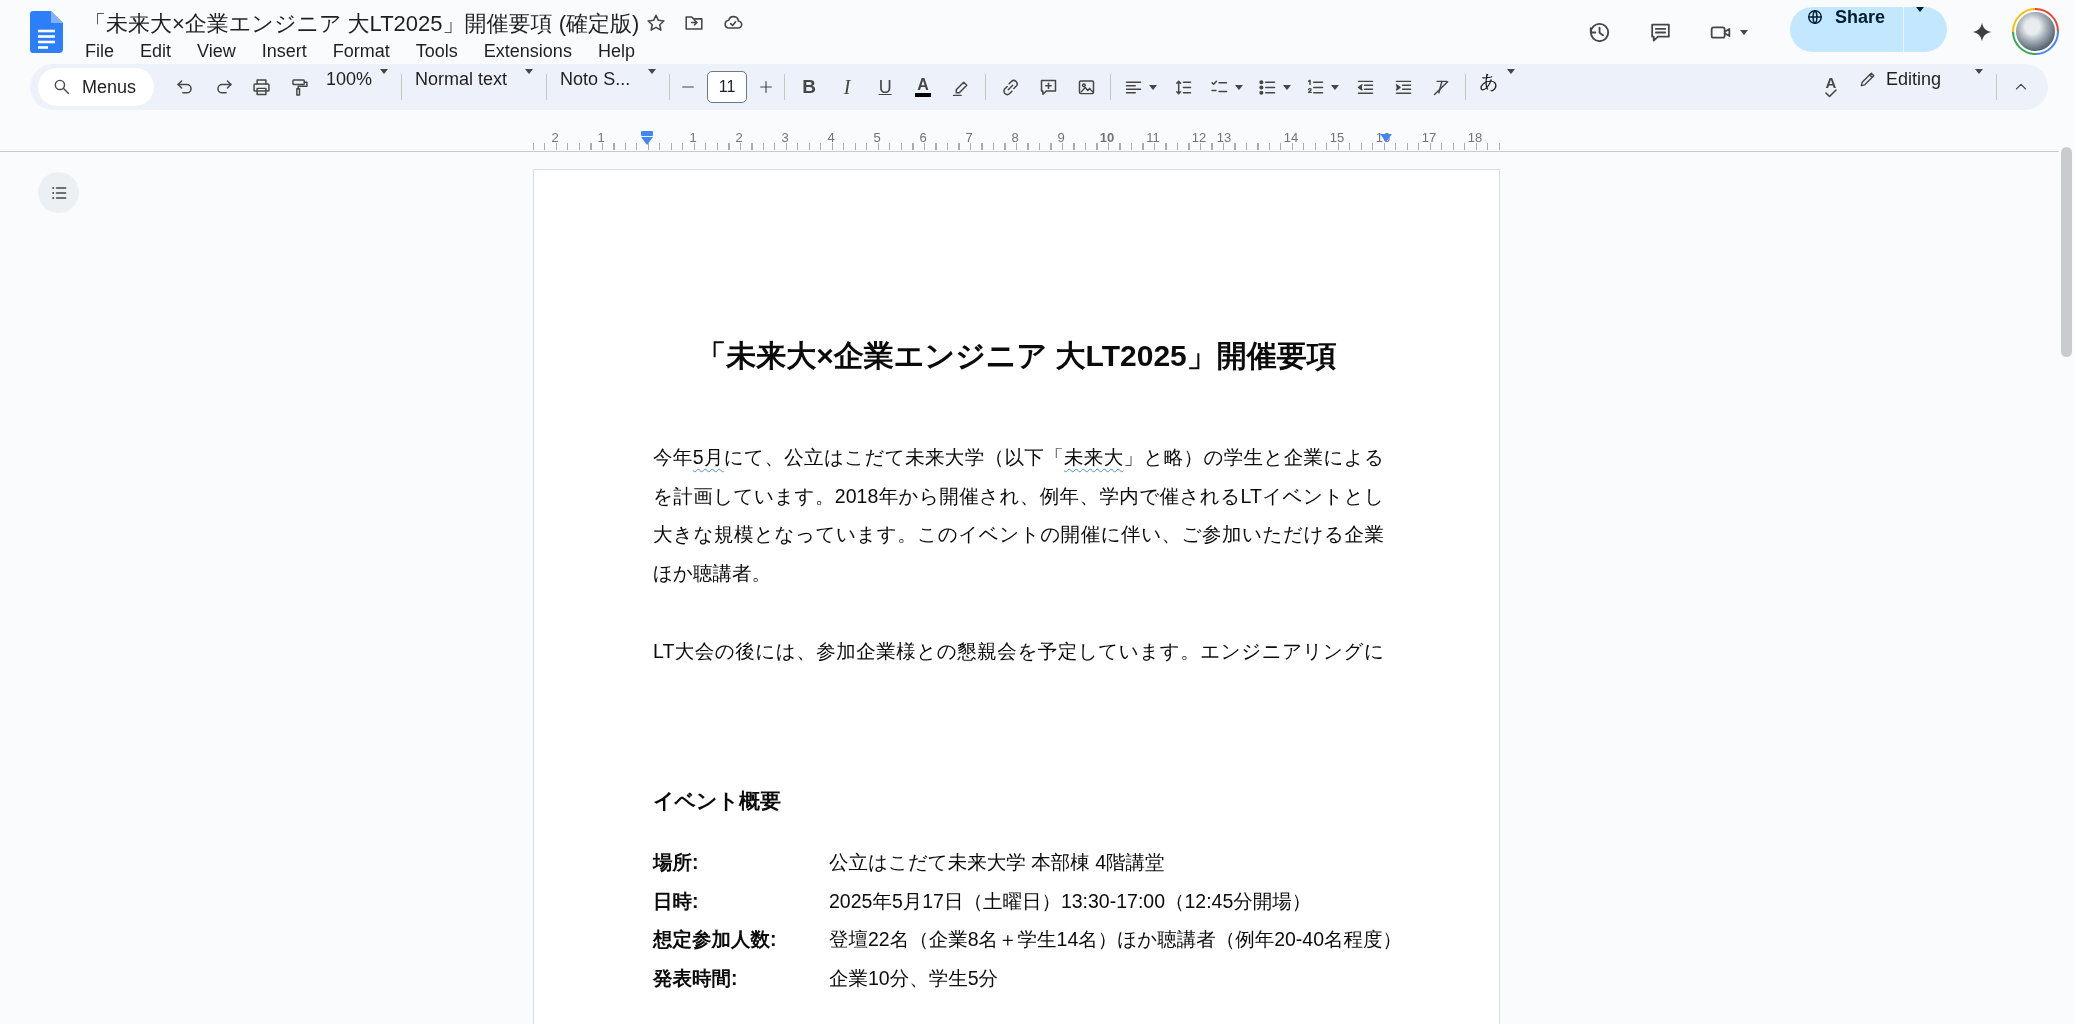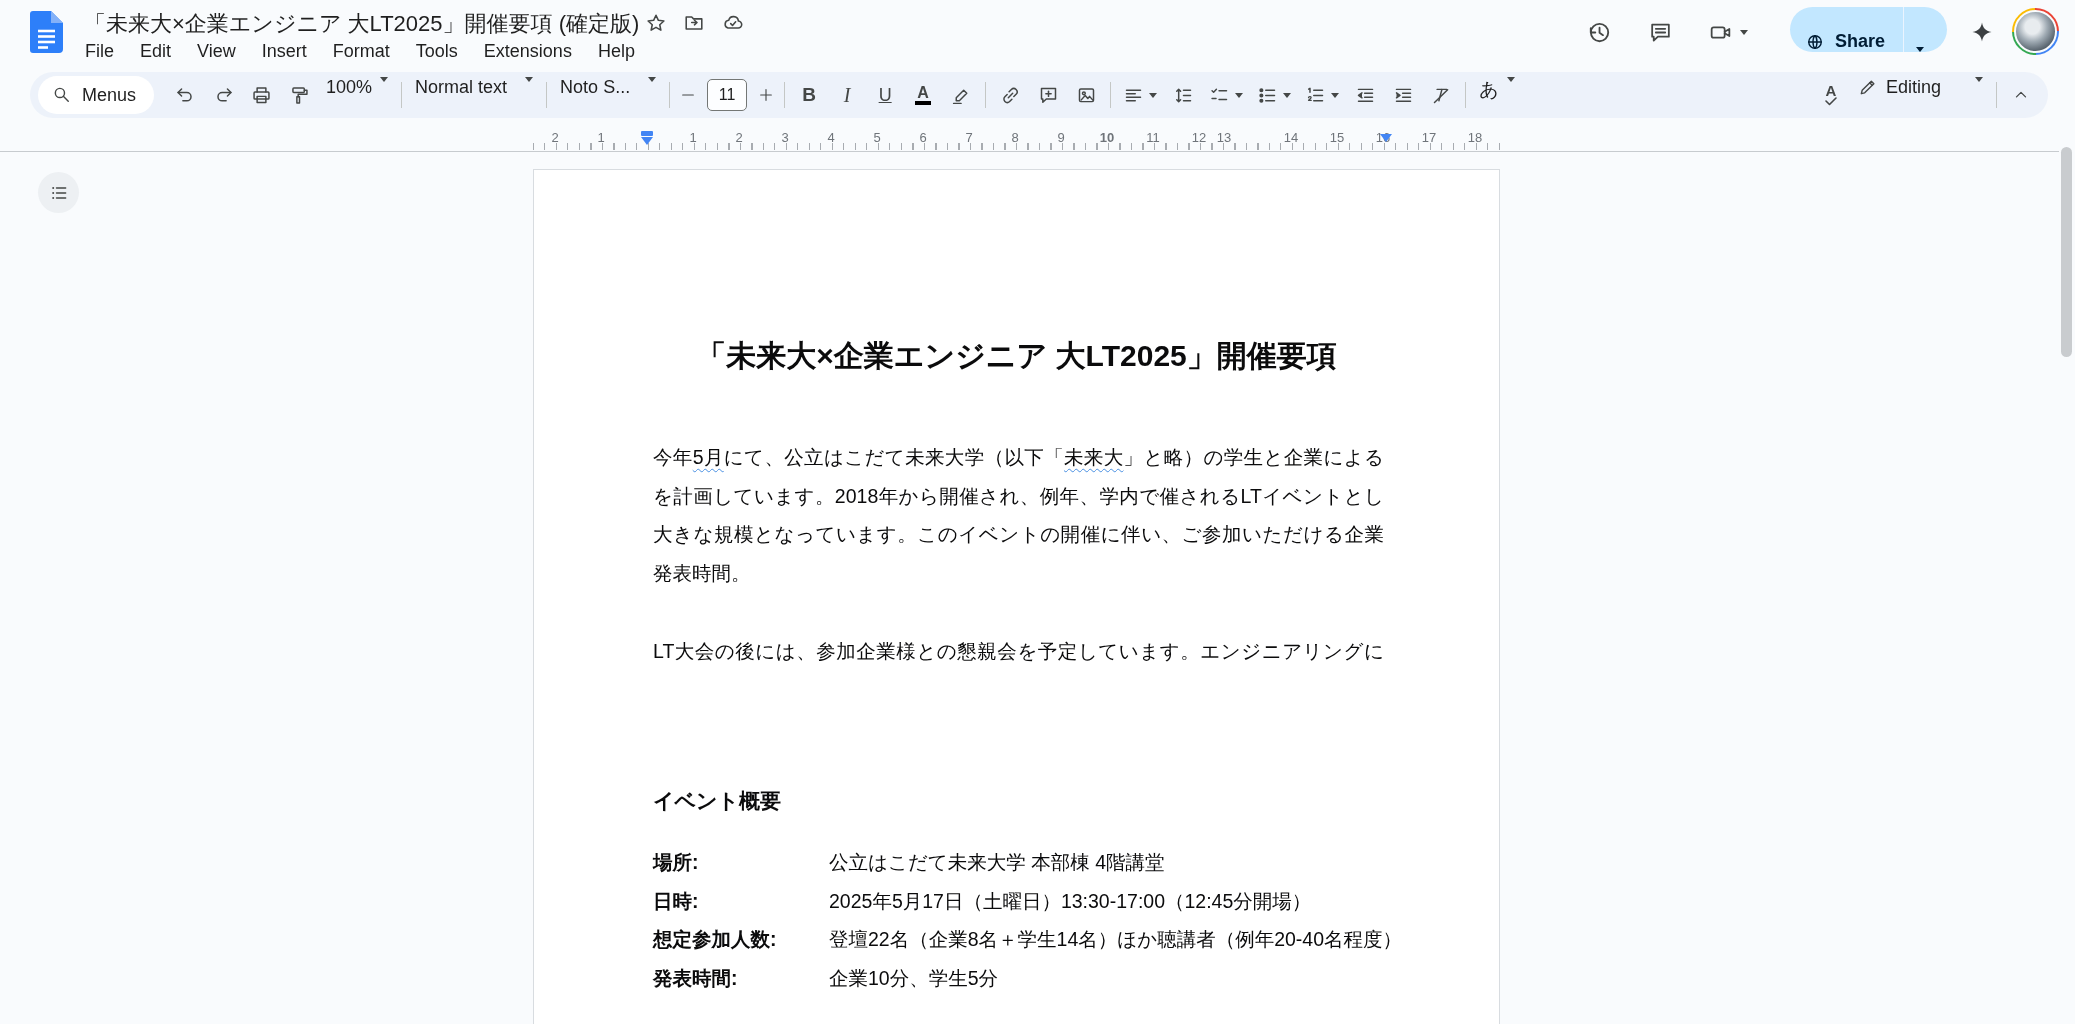--- a/index.html
+++ b/index.html
@@ -8,33 +8,33 @@
   svg.ic{stroke:#444746;fill:none;stroke-width:1.7;stroke-linecap:round;stroke-linejoin:round;}
   
   .docs-icon{position:absolute;left:30px;top:11px;}
   .title-row{position:absolute;left:84px;top:9px;height:30px;display:flex;align-items:center;}
   .doc-title{font-size:22px;color:#1F1F1F;white-space:nowrap;}
   .title-icons{position:absolute;left:645px;top:12px;display:flex;gap:16px;align-items:center;}
   .menubar{position:absolute;left:72px;top:39px;display:flex;}
   .menu-item{font-size:18px;color:#1F1F1F;padding:2px 13px;border-radius:10px;}
   .hbtn{position:absolute;top:16px;width:32px;height:32px;display:flex;align-items:center;justify-content:center;}
   .share{position:absolute;left:1790px;top:7px;width:157px;height:45px;border-radius:23px;background:#C2E7FF;
-         display:flex;align-items:flex-end;color:#001D35;}
+         display:flex;align-items:flex-start;color:#001D35;}
   .share-label{font-size:18px;font-weight:600;margin-left:10px;}
   .share-div{width:1px;height:45px;background:#EAF4FF;margin-left:18px;}
   .caret{width:0;height:0;border-left:4.5px solid transparent;border-right:4.5px solid transparent;
          border-top:5px solid #444746;display:inline-block;}
   .caret.dark{border-top-color:#001D35;}
   .avatar{position:absolute;left:2012px;top:8px;width:47px;height:47px;border-radius:50%;
           background:conic-gradient(#EA4335 0 25%,#4285F4 25% 50%,#34A853 50% 75%,#FBBC04 75% 100%);
           display:flex;align-items:center;justify-content:center;}
   .avatar-img{width:39px;height:39px;border-radius:50%;border:2px solid #F9FBFD;
           background:radial-gradient(circle at 42% 38%, #E8ECEF 0 22%, #9FAAB3 45%, #46525C 80%, #2C333B 100%);}
   
-  .toolbar{position:absolute;left:30px;top:72px;width:2018px;height:46px;border-radius:23px;background:#EDF2FA;
+  .toolbar{position:absolute;left:30px;top:64px;width:2018px;height:46px;border-radius:23px;background:#EDF2FA;
            display:flex;align-items:center;padding:0 8px;box-sizing:border-box;}
   .menus-pill{display:flex;align-items:center;gap:10px;background:#FFFFFF;height:38px;border-radius:19px;
               padding:0 18px 0 14px;font-size:18px;color:#1F1F1F;}
   .ibtn{display:flex;align-items:center;justify-content:center;min-width:38px;height:36px;border-radius:6px;color:#444746;}
   .tdiv{width:1px;height:26px;background:#C4C7C5;margin:0 5px;flex:none;}
   .tool-text{font-size:18px;color:#1F1F1F;white-space:nowrap;}
   .ddl{display:flex;gap:8px;padding:0 8px;height:36px;}
   .fsize{width:38px;height:30px;border:1px solid #747775;border-radius:5px;display:flex;align-items:center;
          justify-content:center;font-size:16px;background:#FDFEFF;margin:0 6px;}
   .glyph-b{font-weight:800;font-size:19px;}
@@ -430,21 +430,21 @@
     </svg>
   </div>
 
   <div class="page">
 
     <div class="doc-heading">「未来大×企業エンジニア 大LT2025」開催要項</div>
 
     <div class="pline just" style="top:268px"><span>今年</span><span class="sq">5月</span><span>にて、公立はこだて未来大学（以下「</span><span class="sq">未来大</span><span>」と略）の学生と企業による合同LT会</span></div>
     <div class="pline just" style="top:306.7px">を計画しています。2018年から開催され、例年、学内で催されるLTイベントとしては特に</div>
     <div class="pline just" style="top:345.4px">大きな規模となっています。このイベントの開催に伴い、ご参加いただける企業様を募集し</div>
-    <div class="pline" style="top:384.1px">発表時間。</div>
+    <div class="pline" style="top:384.1px">ほか聴講者。</div>
 
     <div class="pline just" style="top:462px">LT大会の後には、参加企業様との懇親会を予定しています。エンジニアリングに興味のある</div>
 
     <div class="sec-heading">イベント概要</div>
 
     <div class="drow" style="top:673px">
       <span class="dlabel">場所:</span>
       <span>公立はこだて未来大学 本部棟 4階講堂</span>
     </div>
     <div class="drow" style="top:711.7px">

